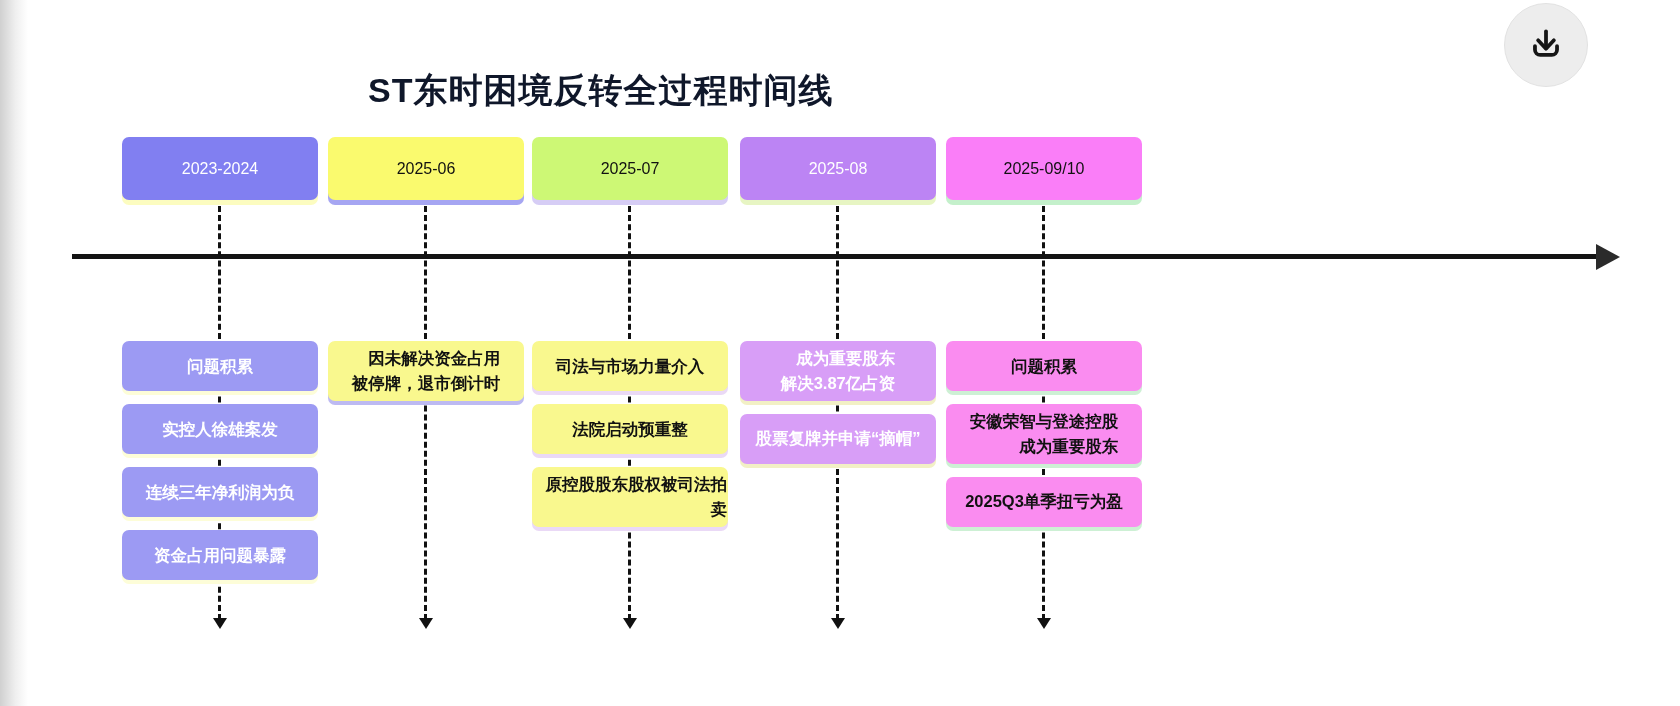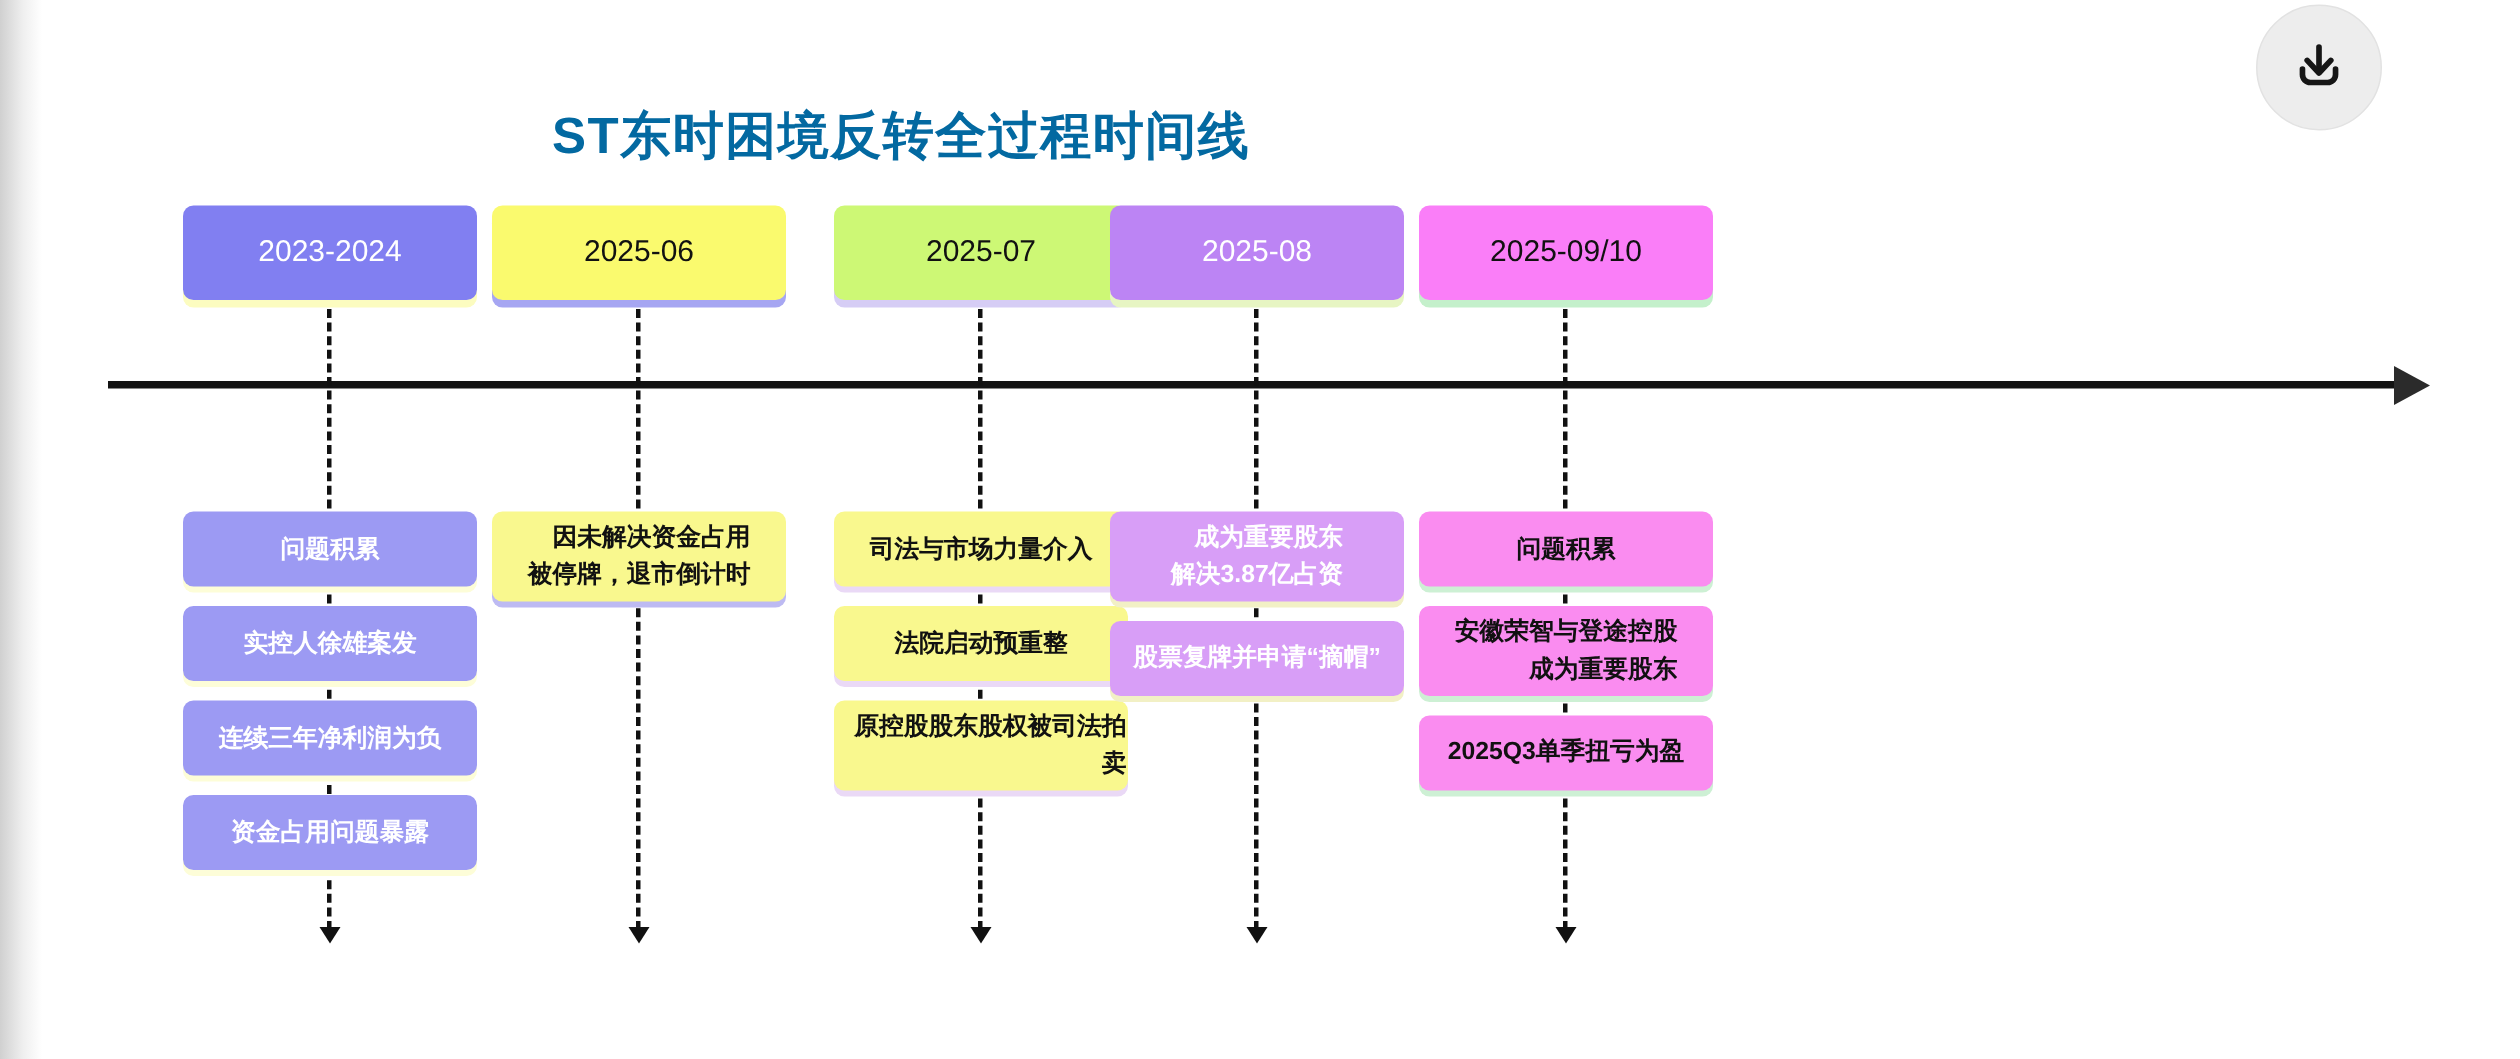--- a/index.html
+++ b/index.html
@@ -6,21 +6,21 @@
   #canvas{
     position:relative;width:1680px;height:706px;overflow:hidden;background:#fff;
     font-family:"Liberation Sans","DejaVu Sans",sans-serif;
   }
   .edge-shade{
     position:absolute;left:0;top:0;width:28px;height:706px;
     background:linear-gradient(90deg,#d0d0d0 0%,#efefef 55%,#ffffff 100%);
   }
   .title{
     position:absolute;left:368px;top:68px;
-    font-size:34px;font-weight:bold;color:#0369a1;letter-spacing:1px;white-space:nowrap;
+    font-size:34px;font-weight:bold;color:#0f172a;letter-spacing:1px;white-space:nowrap;
   }
   .dl-btn{
     position:absolute;left:1504px;top:3px;width:84px;height:84px;border-radius:50%;
     background:#ededed;border:1px solid #e2e2e2;cursor:pointer;
     display:flex;align-items:center;justify-content:center;padding:0;
   }
   
   .axis{position:absolute;left:72px;top:254px;width:1526px;height:5px;background:#131313;}
   .axis-head{
     position:absolute;left:1596px;top:244px;width:0;height:0;
@@ -33,21 +33,21 @@
     border-left:3px dashed #111;
   }
   .dotarrow{
     position:absolute;left:calc(50% - 7px);top:618px;width:0;height:0;
     border-left:7px solid transparent;border-right:7px solid transparent;border-top:11px solid #111;
   }
   .hdr{
     position:absolute;top:137px;left:0;width:100%;height:63px;border-radius:7px;
     background:var(--hbg);color:var(--hfg);box-shadow:0 5px 0 var(--hstrip);
     display:flex;align-items:center;justify-content:center;
-    font-size:20px;font-weight:400;
+    font-size:16px;font-weight:400;
   }
   .events{
     position:absolute;top:341px;left:0;width:100%;
     display:flex;flex-direction:column;gap:13px;
   }
   .event{
     min-height:50px;border-radius:7px;box-sizing:border-box;padding:5px 1px;
     background:var(--bbg);color:var(--bfg);box-shadow:0 4px 0 var(--bstrip);
     display:flex;align-items:center;justify-content:center;text-align:right;
     font-size:16.5px;font-weight:700;line-height:1.5;white-space:pre-line;
@@ -88,21 +88,21 @@
   <div class="column" style="left: 328px; --hbg: #fafa6e; --hfg: #111111; --hstrip: #a6a6f2; --bbg: #f9f88e; --bfg: #111111; --bstrip: #bdbaf2;">
     <div class="dotline"></div>
     <div class="dotarrow"></div>
     <div class="hdr">2025-06</div>
     <div class="events">
       <div class="event">因未解决资金占用
 被停牌，退市倒计时</div>
     </div>
   </div>
 
-  <div class="column" style="left: 556px; --hbg: #cdf875; --hfg: #111111; --hstrip: #d6cdf5; --bbg: #f9f88e; --bfg: #111111; --bstrip: #ead9f6;">
+  <div class="column" style="left: 532px; --hbg: #cdf875; --hfg: #111111; --hstrip: #d6cdf5; --bbg: #f9f88e; --bfg: #111111; --bstrip: #ead9f6;">
     <div class="dotline"></div>
     <div class="dotarrow"></div>
     <div class="hdr">2025-07</div>
     <div class="events">
       <div class="event">司法与市场力量介入</div>
       <div class="event">法院启动预重整</div>
       <div class="event">原控股股东股权被司法拍卖</div>
     </div>
   </div>
 

